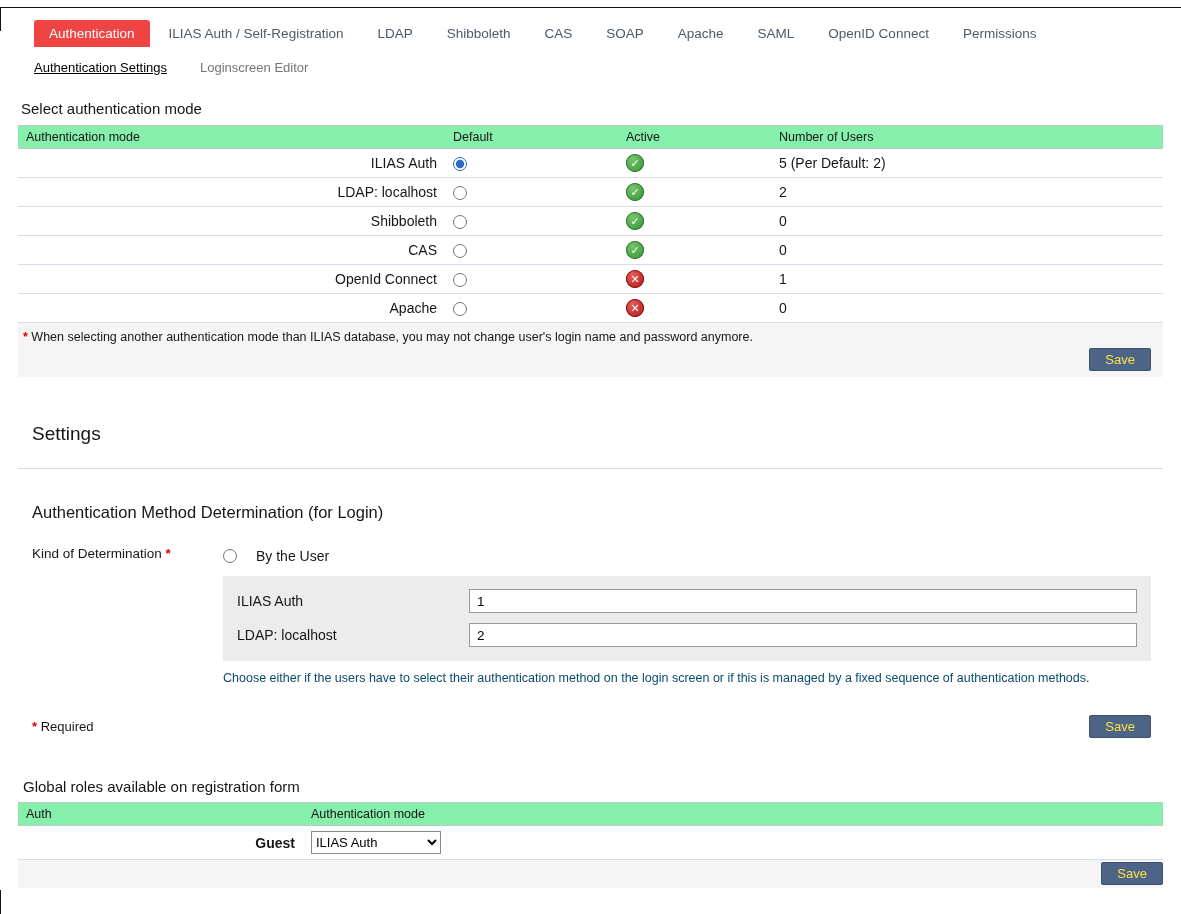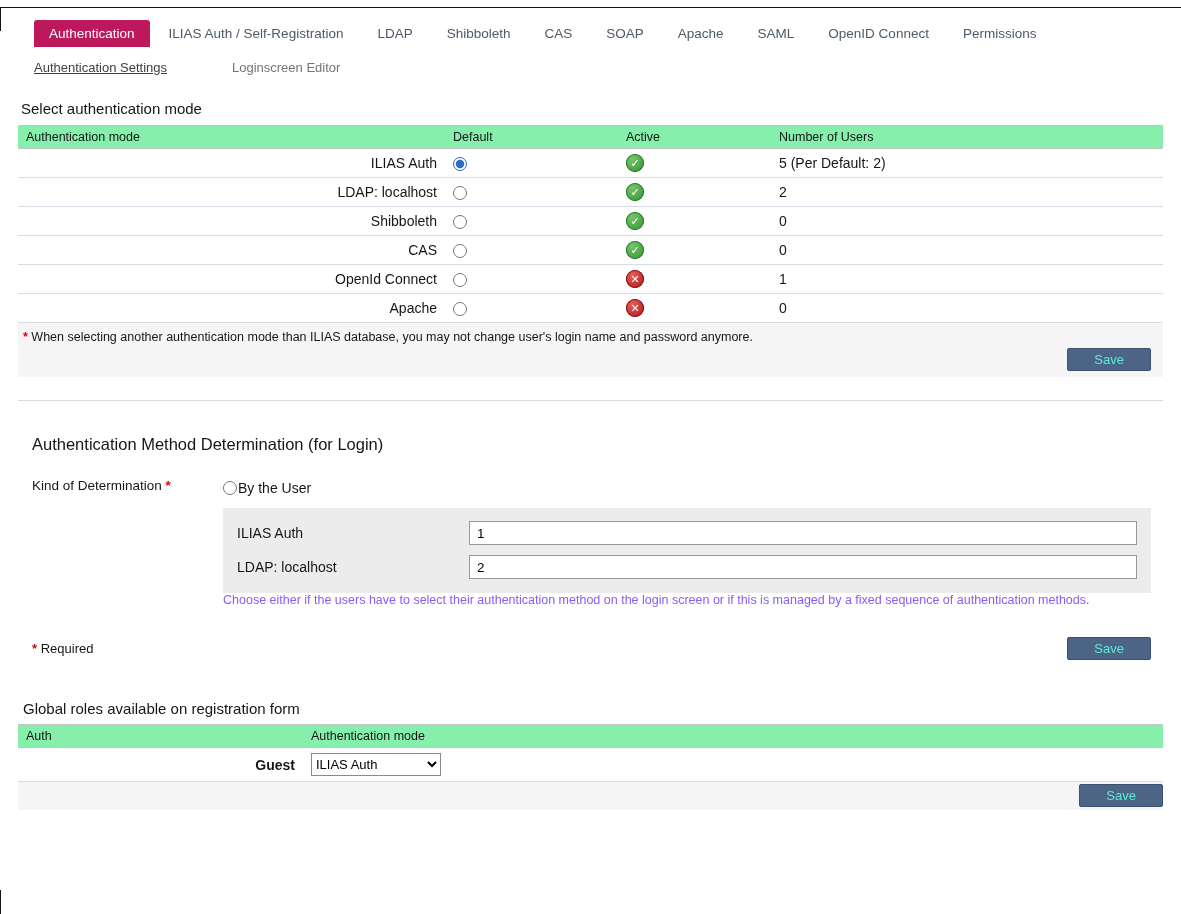--- a/index.html
+++ b/index.html
@@ -10,25 +10,25 @@
   }
   .top-line { position:absolute; top:7px; left:0; width:1181px; border-top:1px solid #141414; }
   .edge-tick { position:absolute; left:0; width:0; border-left:1px solid #141414; }
   .edge-tick.t { top:7px; height:24px; }
   .edge-tick.b { top:890px; height:24px; }
 
   
   .tabbar { margin:20px 0 0 34px; display:flex; align-items:flex-end; gap:4px; }
   .tab { display:inline-block; line-height:27px; padding:0 15px; font-size:13.5px;
          color:#4d5a66; text-decoration:none; cursor:pointer; white-space:nowrap; }
-  .tab.active { background:#be185d; color:#fff; border-radius:3px 3px 0 0; }
+  .tab.active { background:#ef4444; color:#fff; border-radius:3px 3px 0 0; }
 
   .subtabs { margin:13px 0 0 34px; display:flex; gap:33px; font-size:13px; }
-  .subtab { color:#404040; text-decoration:underline; cursor:pointer; }
-  .subtab.inactive { color:#757575; text-decoration:none;margin-left:32px; }
+  .subtab { color:#000000; text-decoration:underline; cursor:pointer; }
+  .subtab.inactive { color:#757575; text-decoration:none; }
 
   
   .content { margin:0 18px; }
 
   .tbl-title { margin:25px 0 8px 3px; font-size:15px; }
 
   table.grid { width:100%; border-collapse:collapse; }
   table.grid th {
     background:#86efac; text-align:left; font-weight:normal; font-size:12.5px;
     padding:4px 8px; border-top:1px solid #c6c6c6; border-bottom:1px solid #c6c6c6;
@@ -44,43 +44,43 @@
   .icon-ok::before { content:"\2713"; }
   .icon-fail{ background:radial-gradient(circle at 35% 30%, #e4605a, #b01116); box-shadow:inset 0 0 0 1px #8e0f12; }
   .icon-fail::before { content:"\2715"; }
 
   .tbl-footer { background:#f5f5f5; padding:7px 12px 6px 5px; }
   .footnote { font-size:12.5px; }
   .req { color:#d00; font-weight:bold; }
   .btn-row { text-align:right; margin-top:4px; }
 
   .btn {
-    background:#4c6586; color:#5eead4; border:1px solid #3d5270; border-radius:2px;
-    font-family:inherit; font-size:13px; padding:3px 26px; cursor:pointer;
+    background:#4c6586; color:#fde047; border:1px solid #3d5270; border-radius:2px;
+    font-family:inherit; font-size:13px; padding:3px 15px; cursor:pointer;
   }
 
   
   .section-title { margin:46px 0 0 14px; font-size:19px; }
   .divider { border-bottom:1px solid #dcdcdc; margin-top:23px; }
 
   .form-title { margin:34px 0 0 14px; font-size:16.5px; }
 
   .form-row { display:flex; margin-top:21px; padding:0 12px 0 14px; }
   .form-label { width:191px; font-size:13.5px; padding-top:3px; }
   .form-body { flex:1; }
 
-  .opt { display:flex; align-items:center; gap:1px; height:26px; font-size:14px; }
+  .opt { display:flex; align-items:center; gap:19px; height:26px; font-size:14px; }
 
   .seq-box { background:#ececec; margin-top:7px; padding:8px 14px 9px 14px; }
   .seq-row { display:flex; align-items:center; height:34px; }
   .seq-label { width:232px; font-size:14px; }
   .seq-input { flex:1; height:24px; border:1px solid #999; background:#fff;
     font-family:inherit; font-size:13.5px; padding:2px 7px; }
 
-  .byline { font-size:12.5px; color:#8b5cf6; }
+  .byline { margin-top:10px; font-size:12.5px; color:#0c4a6e; }
 
   .form-footer { display:flex; justify-content:space-between; align-items:center;
     margin-top:30px; padding:0 12px 0 14px; }
   .required-note { font-size:13px; }
 
   
   .roles-title { margin:40px 0 7px 5px; font-size:15px; }
   td.c-role { text-align:right; padding-right:8px; font-weight:bold; font-size:14.5px; }
   select.mode-select { width:130px; height:23px; font-family:inherit; font-size:13px;
     border:1px solid #8a8a8a; background:#fff; }
@@ -171,20 +171,21 @@
   <div class="tbl-footer">
     <div class="footnote">
       <span class="req">*</span>
       <span>When selecting another authentication mode than ILIAS database, you may not change user's login name and password anymore.</span>
     </div>
     <div class="btn-row">
       <button class="btn">Save</button>
     </div>
   </div>
 
+  <div class="section-title">Settings</div>
   <div class="divider"></div>
 
   <div class="form-title">Authentication Method Determination (for Login)</div>
 
   <div class="form-row">
     <div class="form-label">
       <span>Kind of Determination</span>
       <span class="req">*</span>
     </div>
     <div class="form-body">

